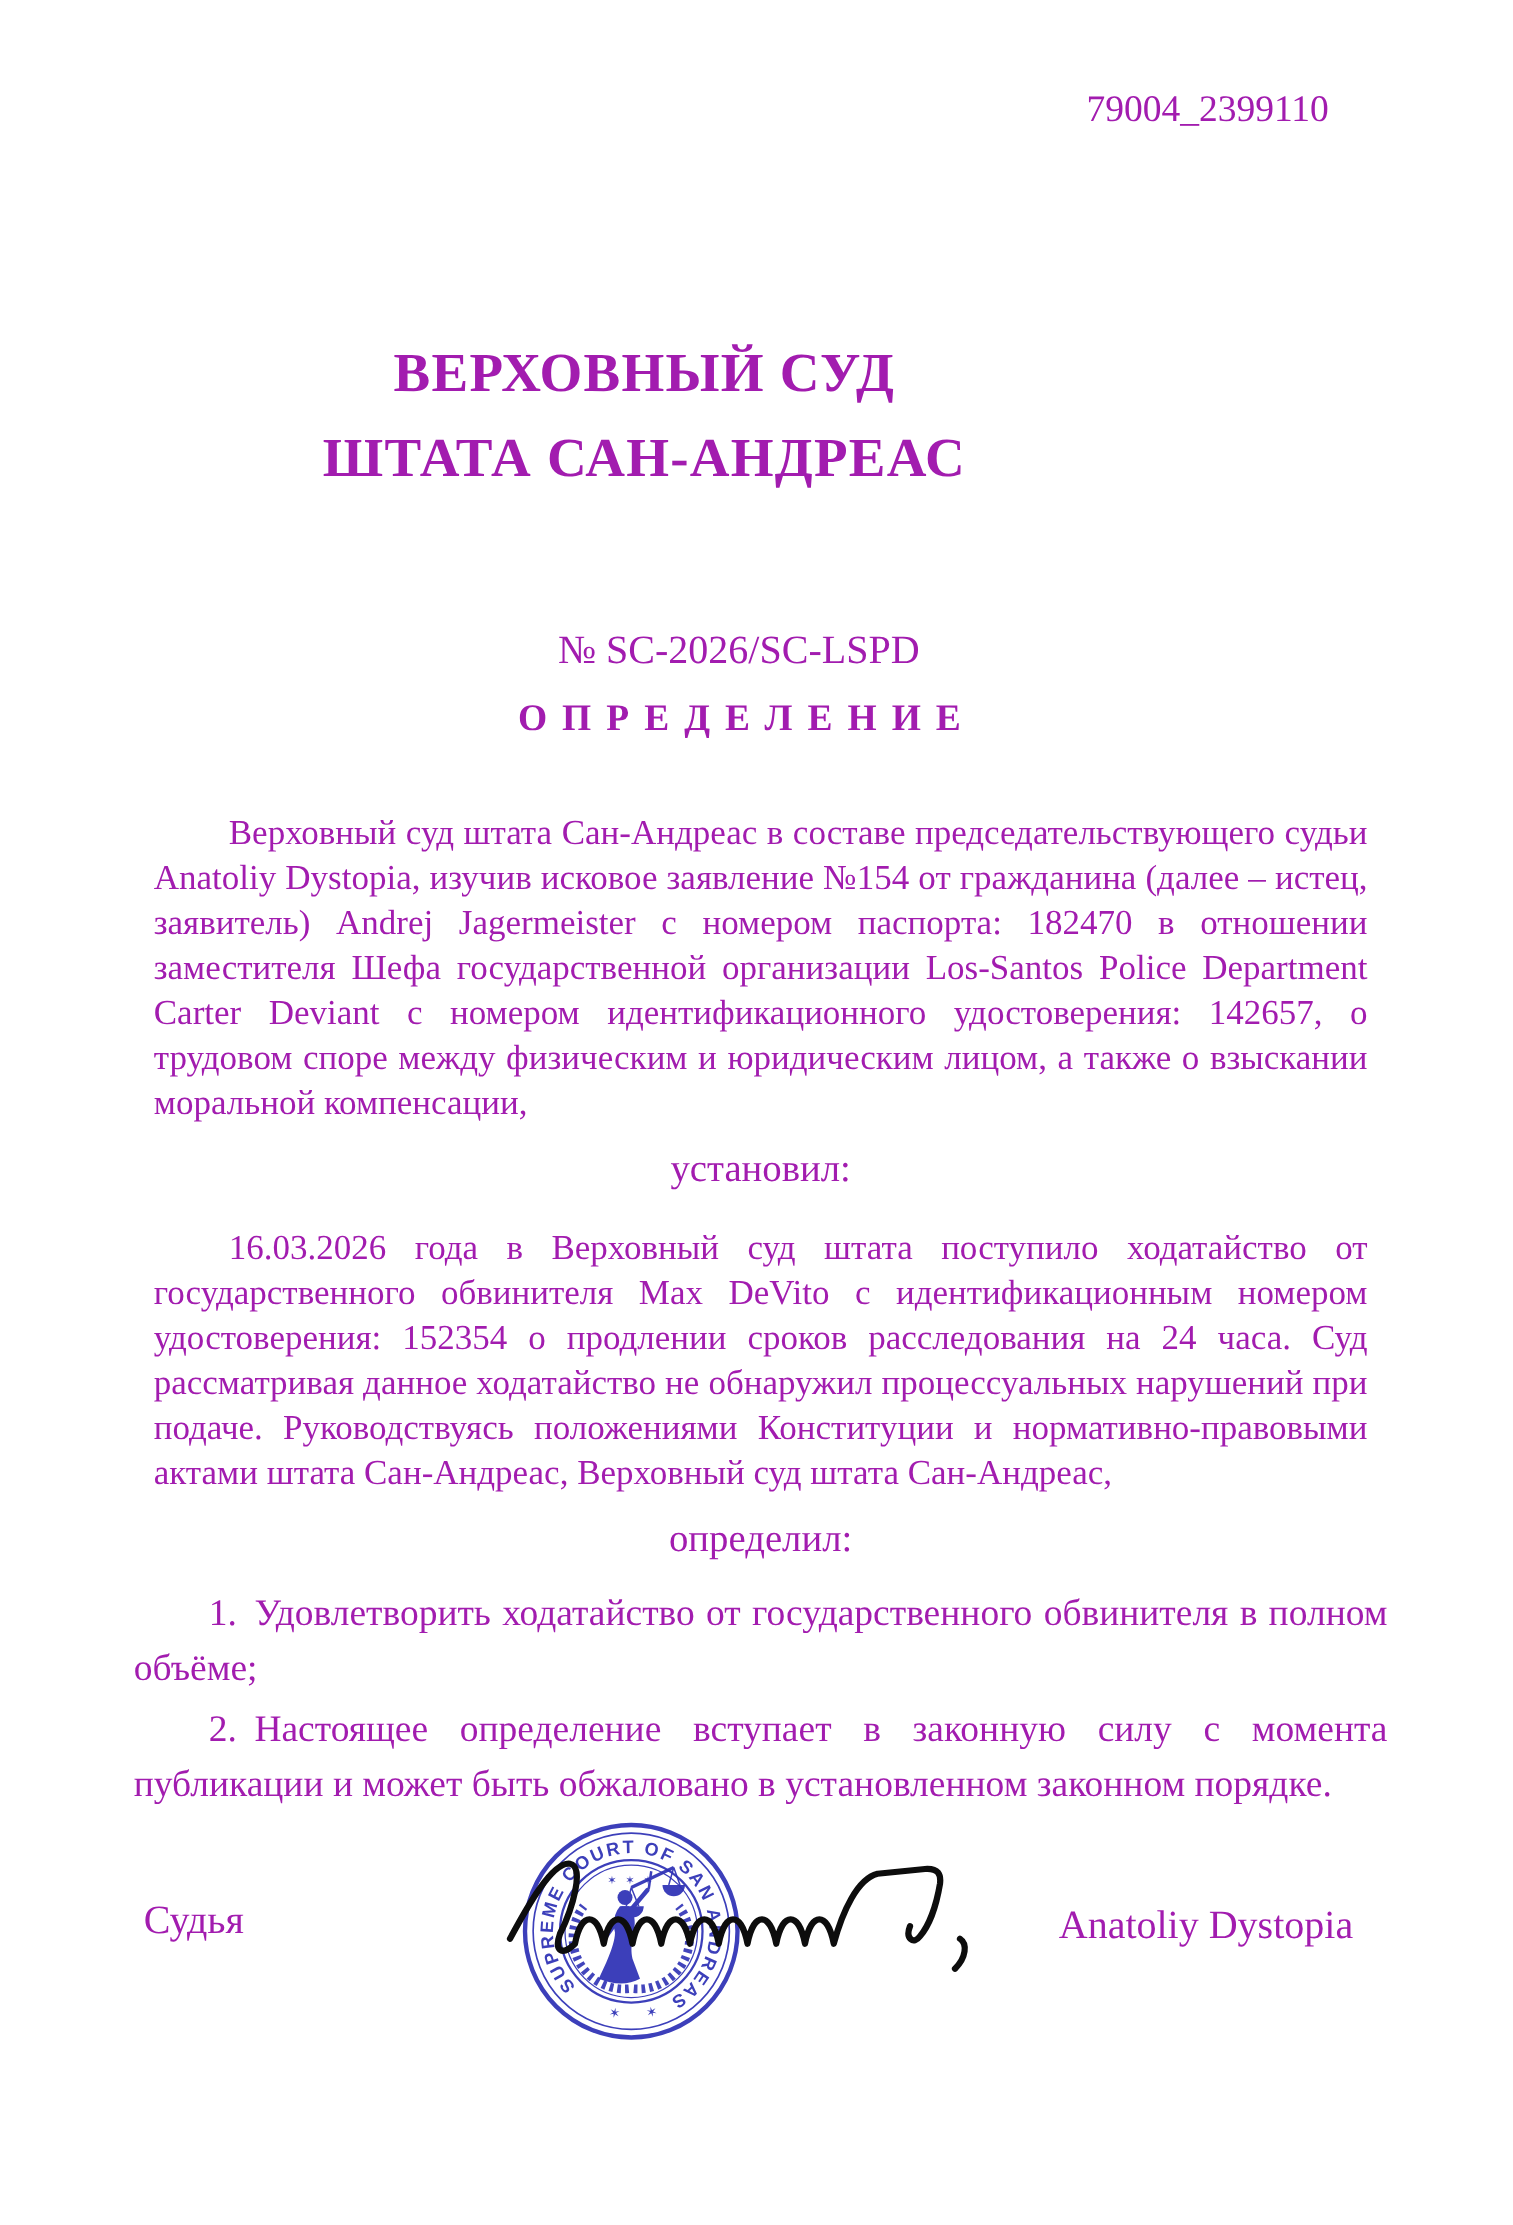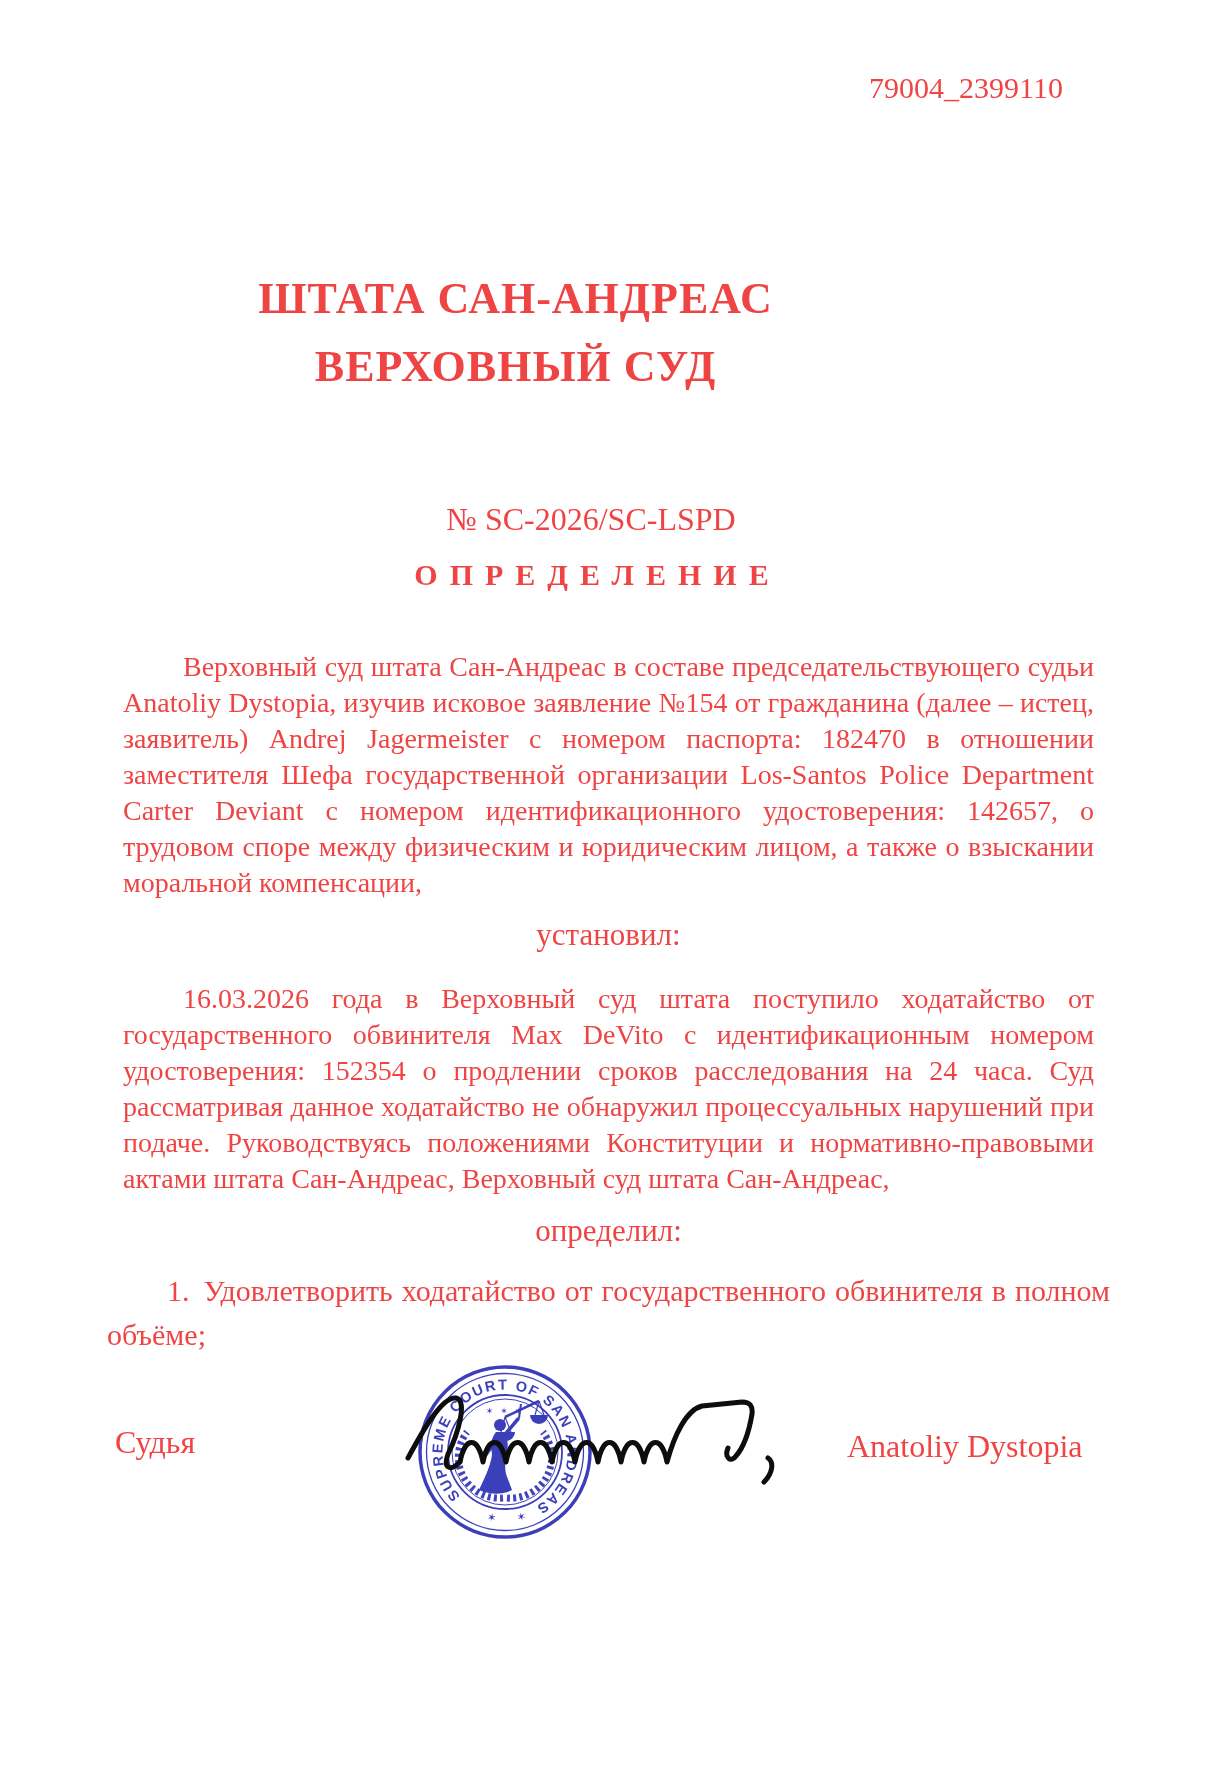--- a/index.html
+++ b/index.html
@@ -2,21 +2,21 @@
 <html style="--stamp-blue: #2e31b5;"><head>
 <meta charset="utf-8">
 <style>
   html,body{margin:0;padding:0;background:#ffffff;}
   .page{
     position:relative;
     width:1210px;height:1780px;
     background:#ffffff;
     overflow:hidden;
     font-family:"Liberation Serif","DejaVu Serif",serif;
-    color:#ef4444;
+    color:#a21caf;
     box-sizing:border-box;
     padding:70px 100px 0 107px;
   }
   .doc-number{
     text-align:right;
     padding-right:47px;
     font-size:30px;
     line-height:35px;
   }
   .title{
@@ -108,39 +108,40 @@
   }
 </style>
 </head>
 <body>
 
 <div class="page">
 
   <div class="doc-number">79004_2399110</div>
 
   <div class="title">
+    <div>ВЕРХОВНЫЙ СУД</div>
     <div>ШТАТА САН-АНДРЕАС</div>
-    <div>ВЕРХОВНЫЙ СУД</div>
   </div>
 
   <div class="case-number">№ SC-2026/SC-LSPD</div>
 
   <div class="doc-type">ОПРЕДЕЛЕНИЕ</div>
 
 
   <p class="body-par par1">Верховный суд штата Сан-Андреас в составе председательствующего судьи Anatoliy Dystopia, изучив исковое заявление №154 от гражданина (далее – истец, заявитель) Andrej Jagermeister с номером паспорта: 182470 в отношении заместителя Шефа государственной организации Los-Santos Police Department Carter Deviant с номером идентификационного удостоверения: 142657, о трудовом споре между физическим и юридическим лицом, а также о взыскании моральной компенсации,</p>
 
   <p class="subhead">установил:</p>
 
   <p class="body-par par2">16.03.2026 года в Верховный суд штата поступило ходатайство от государственного обвинителя Max DeVito с идентификационным номером удостоверения: 152354 о продлении сроков расследования на 24 часа. Суд рассматривая данное ходатайство не обнаружил процессуальных нарушений при подаче. Руководствуясь положениями Конституции и нормативно-правовыми актами штата Сан-Андреас, Верховный суд штата Сан-Андреас,</p>
 
   <p class="subhead opr">определил:</p>
 
   <div class="rulings">
     <p class="ruling"><span class="num">1.</span><span>Удовлетворить ходатайство от государственного обвинителя в полном объёме;</span></p>
+    <p class="ruling"><span class="num">2.</span><span>Настоящее определение вступает в законную силу с момента публикации и может быть обжаловано в установленном законном порядке.</span></p>
   </div>
 
   <div class="signature-block">
     <span class="judge-label">Судья</span>
 
     <div class="stamp">
       <svg width="180" height="180" viewBox="0 0 180 180">
         <g stroke="var(--stamp-blue)" fill="none" opacity="0.93">
           <circle cx="90" cy="90" r="85" stroke-width="3.5"></circle>
           <circle cx="90" cy="90" r="78.5" stroke-width="1.3"></circle>

